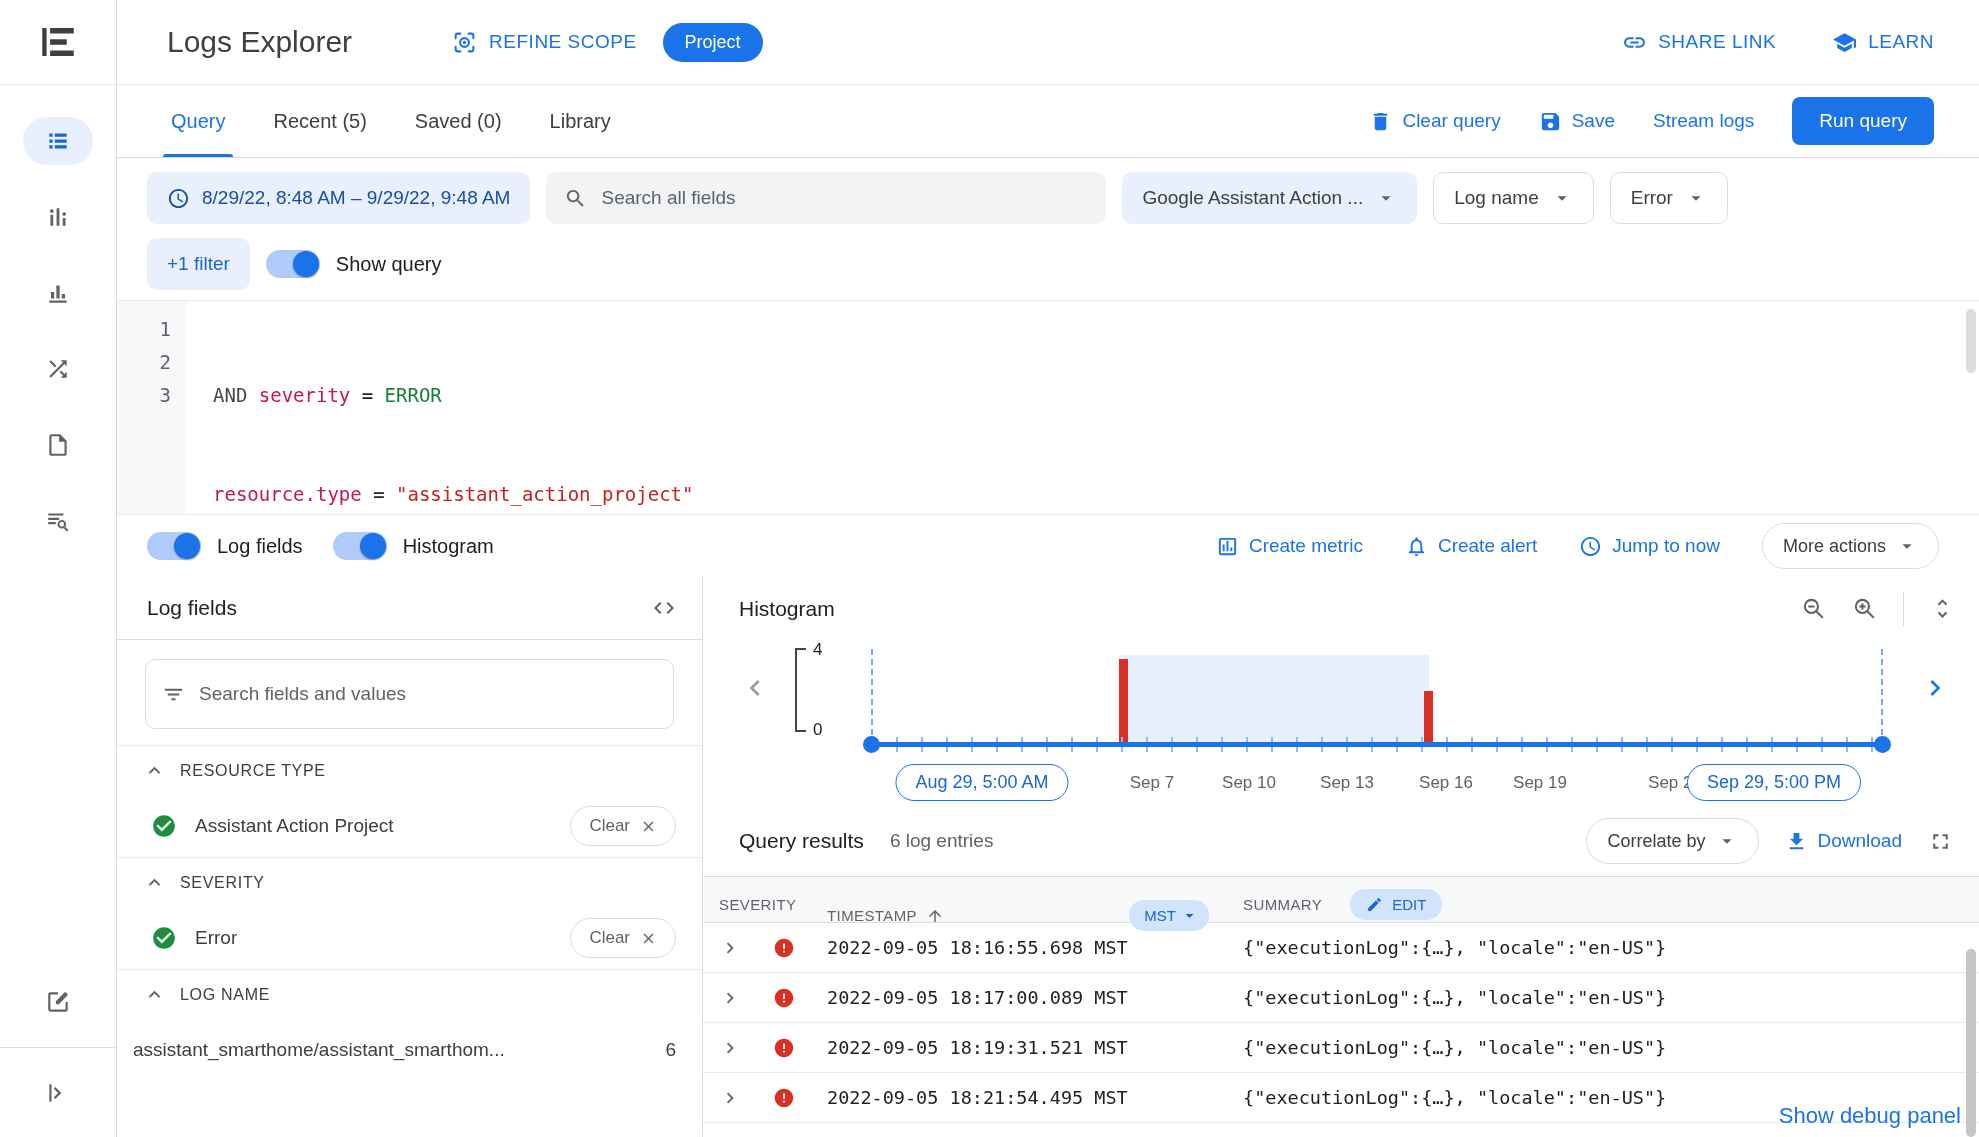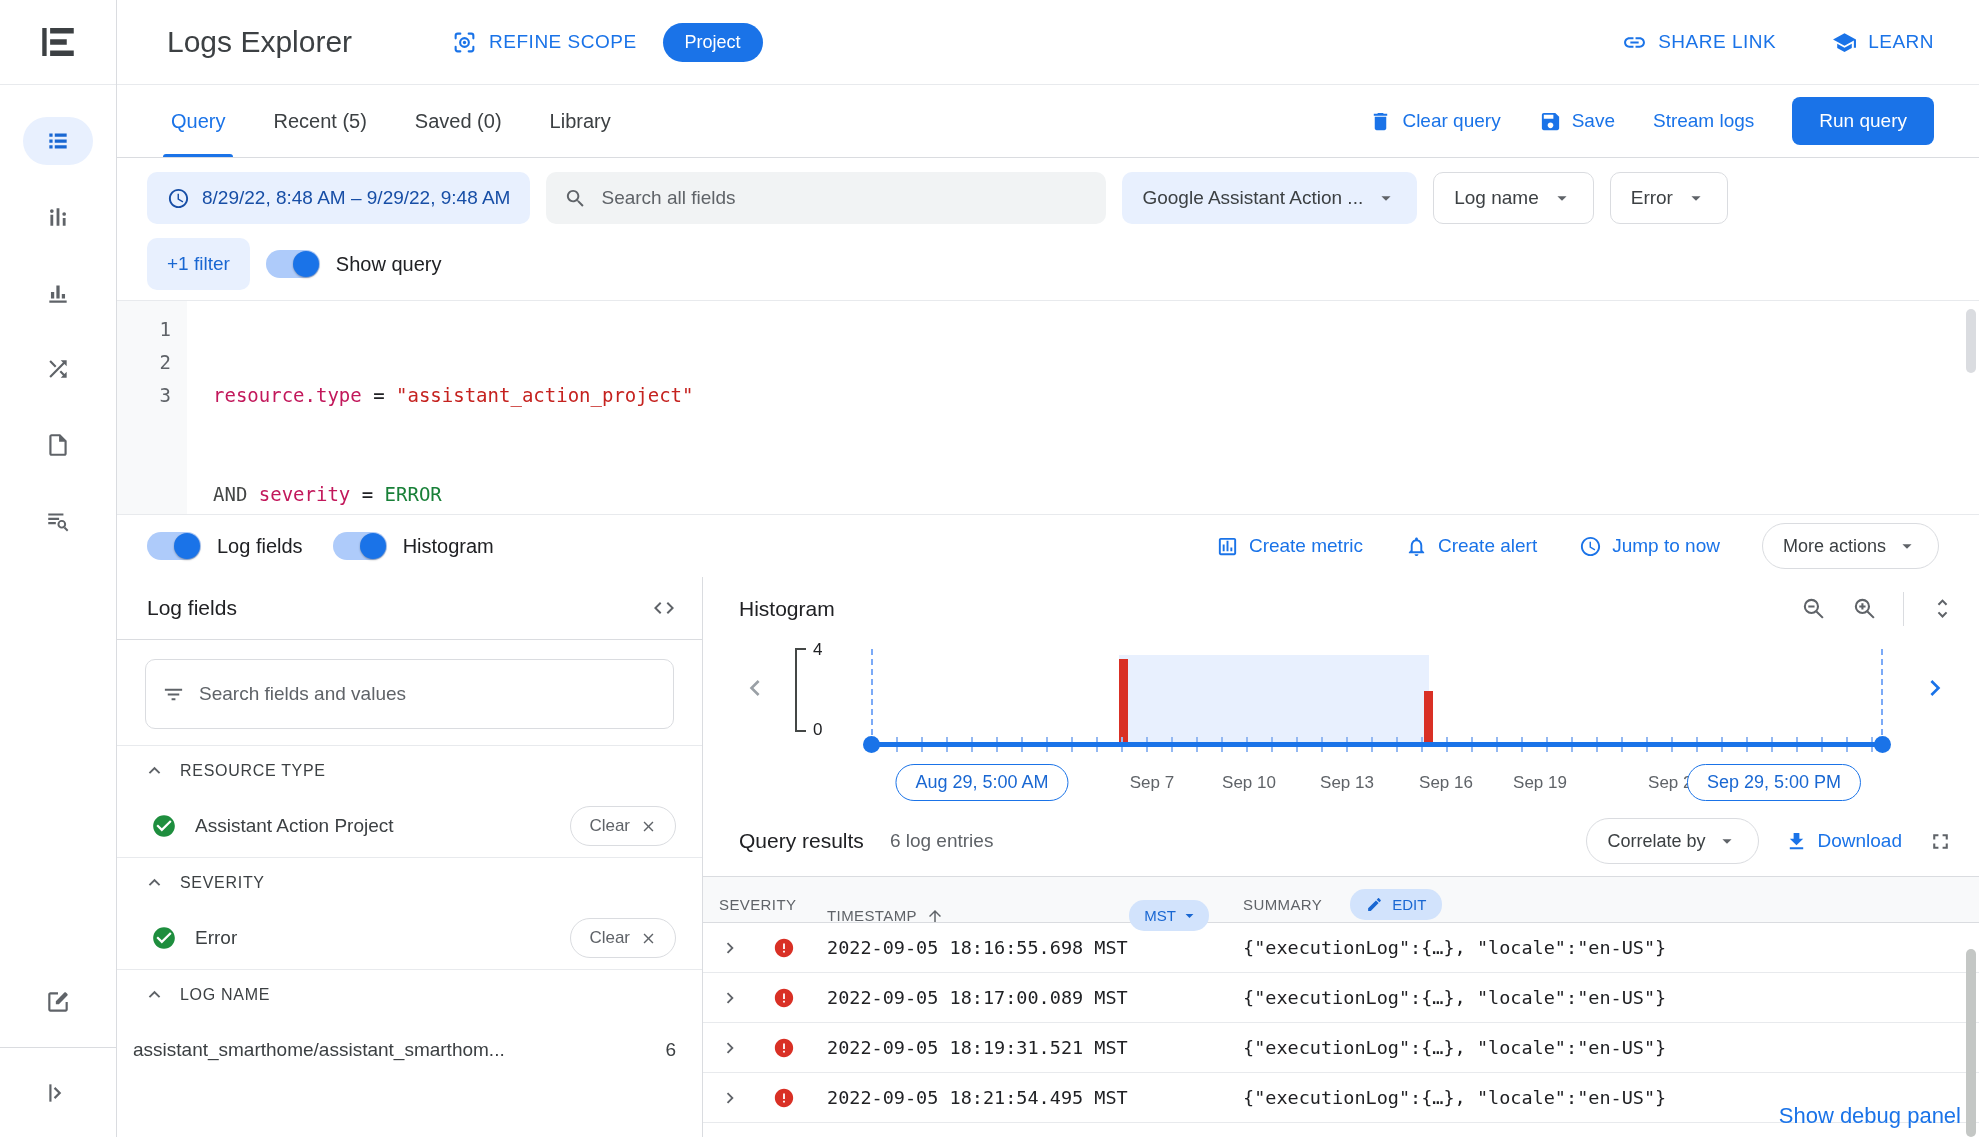--- a/index.html
+++ b/index.html
@@ -412,22 +412,22 @@
       </div>
     </div>
 
     <div class="editor">
       <div class="gutter">
         <div>1</div>
         <div>2</div>
         <div>3</div>
       </div>
       <div class="code">
+        <div class="code-line"><span class="t-kw">AND </span><span class="t-key">severity</span><span class="t-op"> = </span><span class="t-enum">ERROR</span></div>
         <div class="code-line"><span class="t-key">resource.type</span><span class="t-op"> = </span><span class="t-str">"assistant_action_project"</span></div>
-        <div class="code-line"><span class="t-kw">AND </span><span class="t-key">severity</span><span class="t-op"> = </span><span class="t-enum">ERROR</span></div>
         
       </div>
       <div class="editor-scrollbar"></div>
     </div>
 
     <div class="tools-row">
       <div class="toggle on"></div>
       <span class="toggle-label" style="font-weight:500">Log fields</span>
       <div class="toggle on" style="margin-left:14px"></div>
       <span class="toggle-label" style="font-weight:500">Histogram</span>

